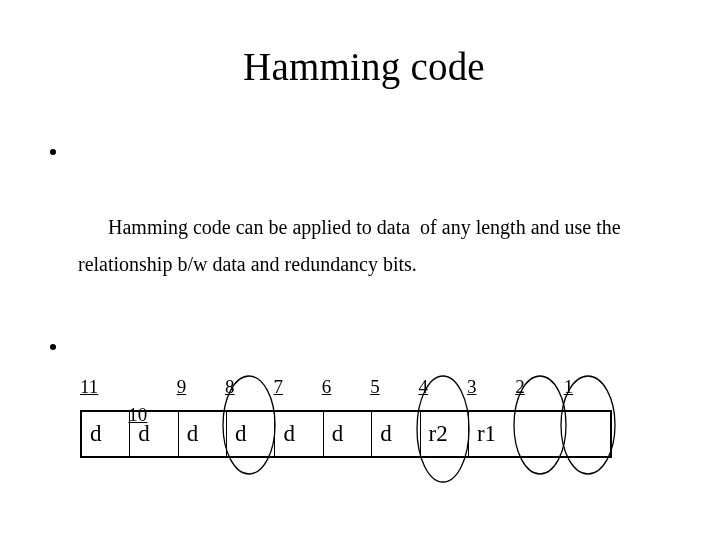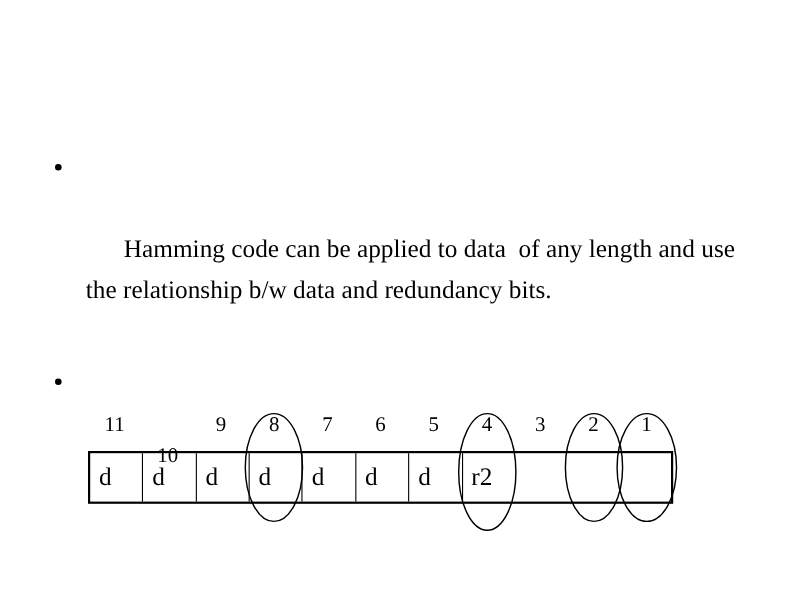--- a/index.html
+++ b/index.html
@@ -43,21 +43,21 @@
   #bullet-list {
     position: absolute;
     left: 46px;
     top: 136px;
     width: 640px;
   }
   .bullet-item {
     position: relative;
     padding-left: 32px;
     margin-bottom: 10px;
-    font-size: 23px;
+    font-size: 20px;
     line-height: 36.5px;
     white-space: pre-wrap;
   }
   .bullet-item .bullet-dot {
     position: absolute;
     left: 4px;
     top: 13px;
     width: 6px;
     height: 6px;
     border-radius: 50%;
@@ -80,23 +80,23 @@
     position: absolute;
     left: 80px;
     top: 375px;
     width: 532px;
     height: 26px;
   }
   .position-label {
     position: absolute;
     top: 0;
     width: 48.36px;
-    text-align: center;
     font-size: 19px;
     line-height: 24px;
+    text-decoration: underline;
   }
 
   #bit-table {
     position: absolute;
     left: 80px;
     top: 410px;
     width: 532px;
     height: 48px;
     border: 2px solid #000000;
     box-sizing: border-box;
@@ -123,20 +123,21 @@
     top: 0;
     width: 728px;
     height: 546px;
   }
 </style>
 </head>
 <body>
 
 <div id="slide">
 
+  <div id="slide-title">Hamming code</div>
 
   <div id="bullet-list">
 
     <div class="bullet-item" id="bullet-item-1">
       <span class="bullet-dot"></span>
       <span>Hamming code can be applied to data  of any length and use the relationship b/w data and redundancy bits.</span>
     </div>
 
 
     <div class="bullet-item" id="bullet-item-3">
@@ -164,20 +165,21 @@
 
     <div id="bit-table">
         <div class="bit-cell">d</div>
         <div class="bit-cell">d</div>
         <div class="bit-cell">d</div>
         <div class="bit-cell">d</div>
         <div class="bit-cell">d</div>
         <div class="bit-cell">d</div>
         <div class="bit-cell">d</div>
         <div class="bit-cell">r2</div>
+        <div class="bit-cell">r1</div>
       </div>
 
     <svg id="ellipse-layer" viewBox="0 0 728 546">
       <ellipse cx="249" cy="425" rx="26" ry="49" fill="none" stroke="#000000" stroke-width="1.3"></ellipse>
       <ellipse cx="443" cy="429" rx="26" ry="53" fill="none" stroke="#000000" stroke-width="1.3"></ellipse>
       <ellipse cx="540" cy="425" rx="26" ry="49" fill="none" stroke="#000000" stroke-width="1.3"></ellipse>
       <ellipse cx="588" cy="425" rx="27" ry="49" fill="none" stroke="#000000" stroke-width="1.3"></ellipse>
     </svg>
 
   </div>

